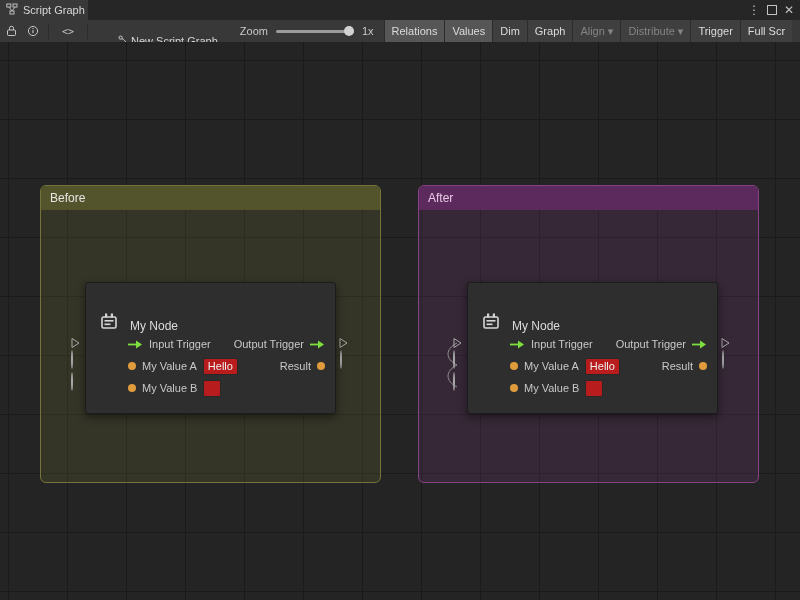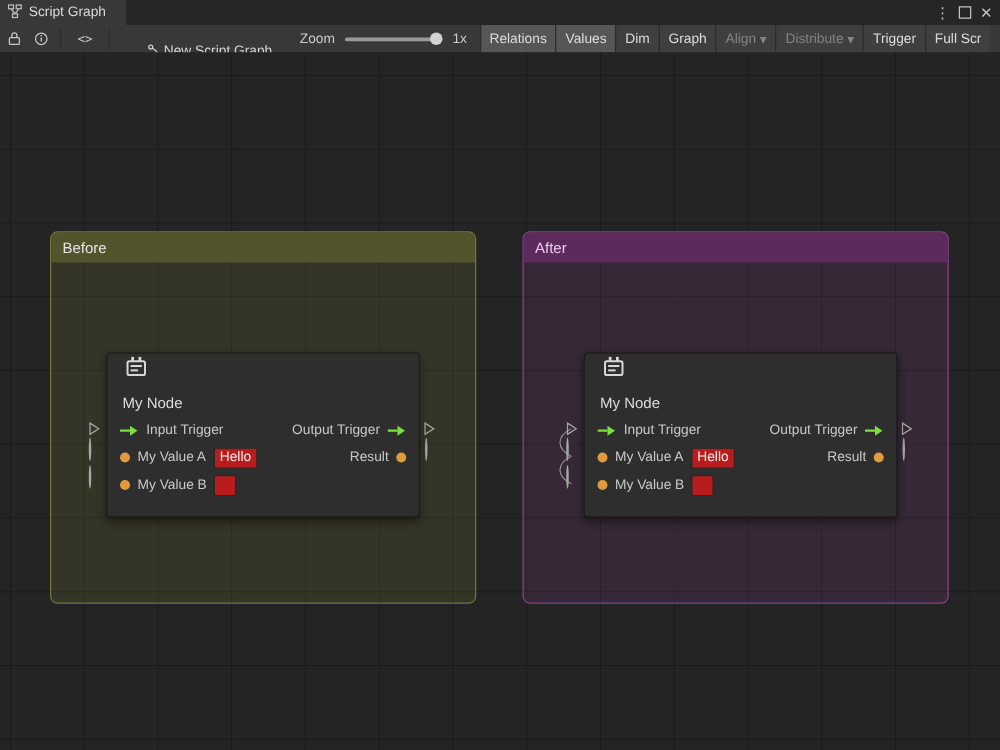--- a/index.html
+++ b/index.html
@@ -8,21 +8,21 @@
     background:#242424; font-family:"Liberation Sans", sans-serif;
     -webkit-user-select:none; user-select:none;
   }
   
   .titlebar {
     position:absolute; top:0; left:0; width:800px; height:20px;
     background:#262626; display:flex; align-items:stretch;
   }
   .tab {
     display:flex; align-items:center; gap:5px; background:#383838;
-    padding:0 16px 0 6px; font-size:11px; color:#d8d8d8;
+    padding:0 3px 0 6px; font-size:11px; color:#d8d8d8;
   }
   .win-controls {
     margin-left:auto; display:flex; align-items:center; gap:7px;
     padding-right:6px; color:#c2c2c2; font-size:12px;
   }
   .maxbox { width:8px; height:8px; border:1px solid #c2c2c2; display:inline-block; }
   
   .toolbar {
     position:absolute; top:20px; left:0; width:800px; height:22px;
     background:#383838; border-bottom:1px solid #1e1e1e;
@@ -69,25 +69,25 @@
   .group.after .group-header { background:#5c2a5c; color:#e6cce6;align-items:center; }
   
   .node-wrap { position:absolute; width:289px; height:130px; }
   .node-wrap.before-pos { left:65px; top:240px; }
   .node-wrap.after-pos  { left:447px; top:240px; }
   .node {
     position:absolute; left:20px; top:0; width:249px; height:130px;
     background:#2e2e2e; border:1px solid #1c1c1c; border-radius:3px;
     box-shadow:0 3px 8px rgba(0,0,0,0.45);
   }
-  .node-header { height:50px; display:flex; align-items:flex-start; padding:0 12px; gap:10px;flex-direction:column; }
+  .node-header { height:50px; display:flex; align-items:flex-end; padding:0 12px; gap:10px; }
   .node-title { font-size:12px; color:#dcdcdc; }
   .row {
     height:22px; display:flex; align-items:center; justify-content:space-between;
-    padding:0 10px; font-size:11px; color:#c8c8c8;
+    padding:0 10px; font-size:11px; color:#c8c8c8;margin-left:32px;
   }
   .pgroup { display:flex; align-items:center; gap:6px; }
   .dot { width:8px; height:8px; border-radius:50%; background:#e09c3c; display:inline-block; }
   .field {
     background:#b91c1c; border:1px solid #282828; border-radius:2px;
     color:#f0f0f0; font-size:11px; height:15px; line-height:15px; padding:0 4px;
     display:inline-block;
   }
   .field.small { width:8px; }
   

